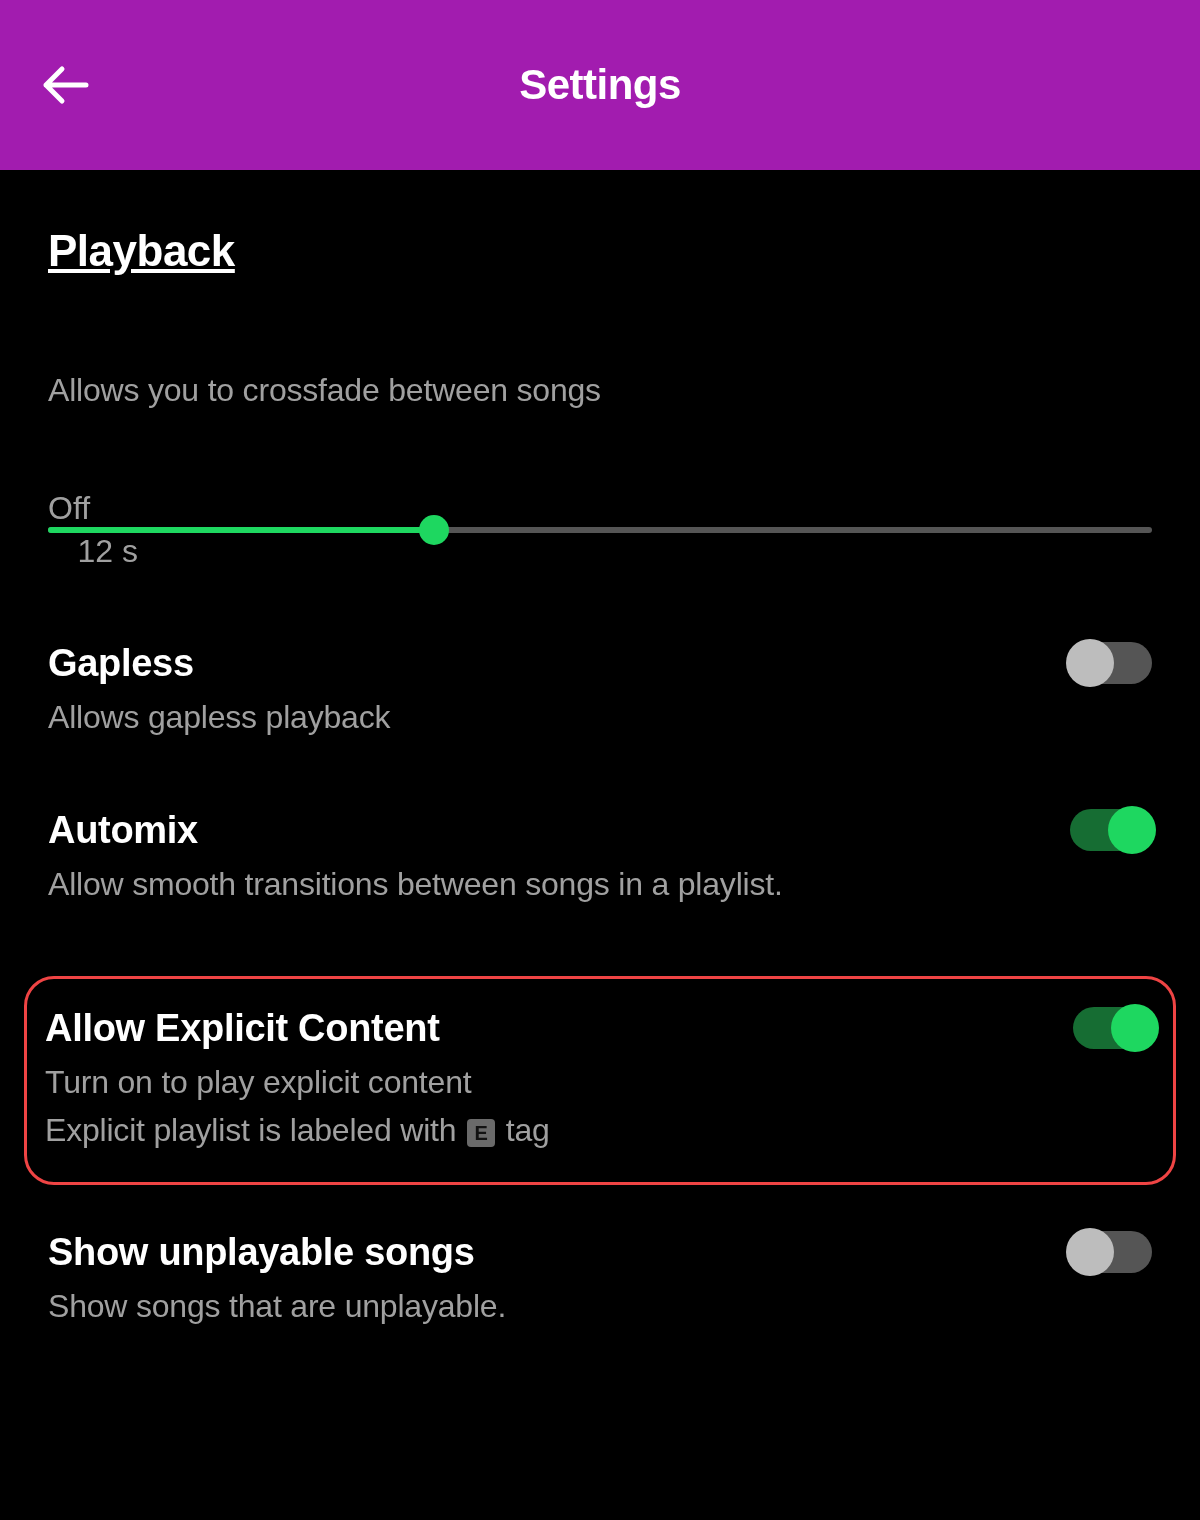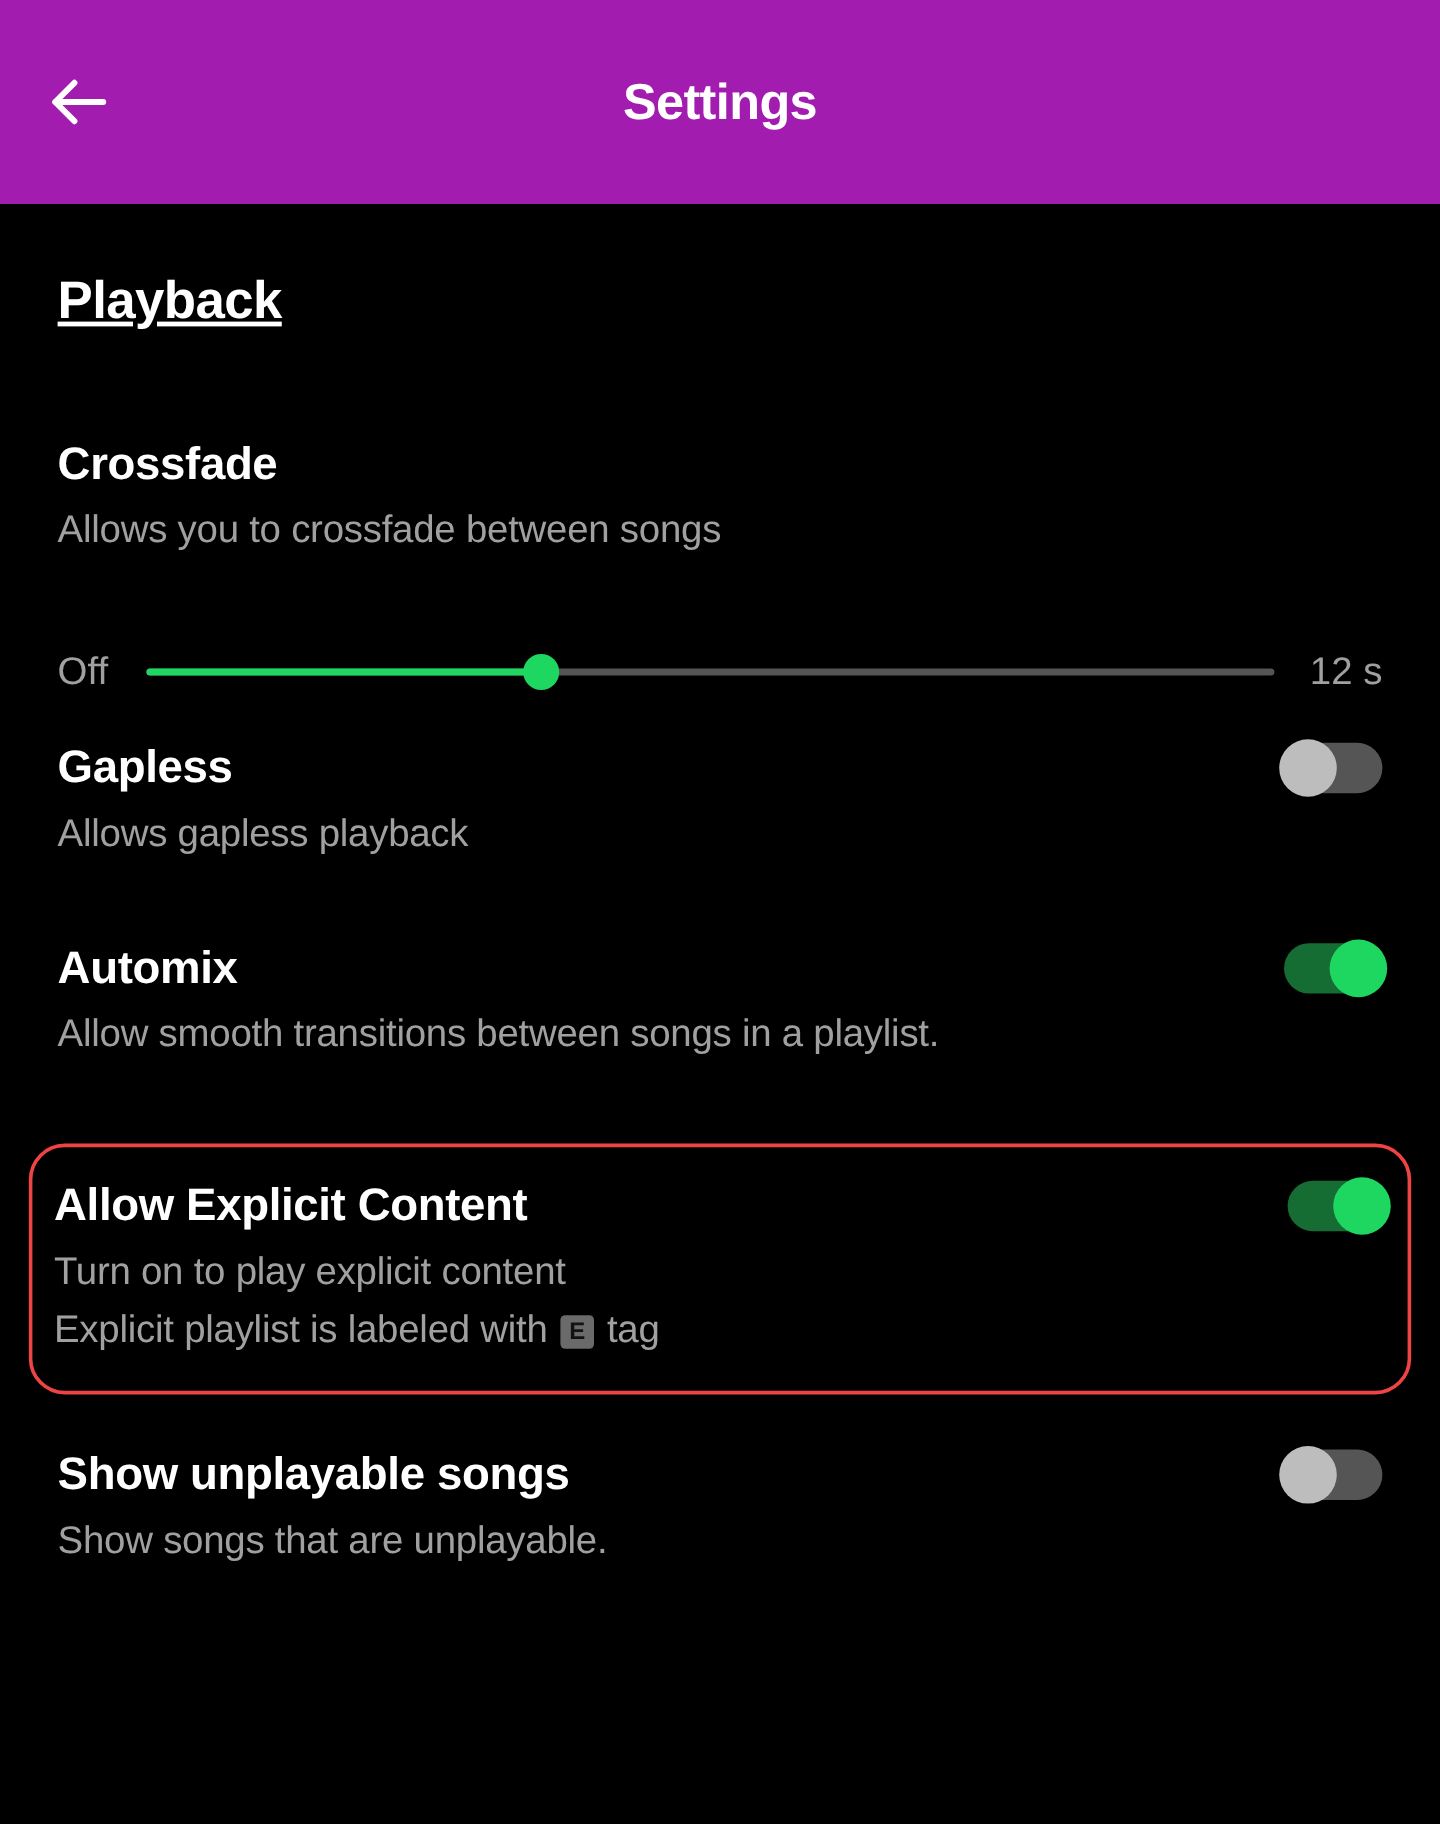--- a/index.html
+++ b/index.html
@@ -59,23 +59,23 @@
     }
     .row-desc {
       font-size: 32px;
       font-weight: 400;
       color: #a0a0a0;
       line-height: 1.5;
       letter-spacing: -0.2px;
     }
     .slider-row {
       display: flex;
-      align-items: center;
-      margin-bottom: 41px;
+      margin-bottom: 72px;
       margin-top: 76px;
+      flex-direction: column;
     }
     .slider-label-left { font-size: 32px; color: #a0a0a0; width: 74px; }
     .slider-label-right { font-size: 32px; color: #a0a0a0; width: 90px; text-align: right; }
     .slider-track-wrap { flex: 1; height: 30px; position: relative; display: flex; align-items: center; }
     .slider-track {
       width: 100%;
       height: 6px;
       background: #555555;
       border-radius: 3px;
       position: relative;
@@ -152,21 +152,20 @@
     </svg>
   </div>
   <div class="header-title">Settings</div>
 </div>
 
 <div class="content">
   <div class="section-title">Playback</div>
 
   <div class="crossfade-block">
     <div class="row-text">
-      <div class="row-title">Crossfade</div>
       <div class="row-desc">Allows you to crossfade between songs</div>
     </div>
     <div class="slider-row">
       <div class="slider-label-left">Off</div>
       <div class="slider-track-wrap">
         <div class="slider-track">
           <div class="slider-fill"></div>
           <div class="slider-thumb"></div>
         </div>
       </div>

